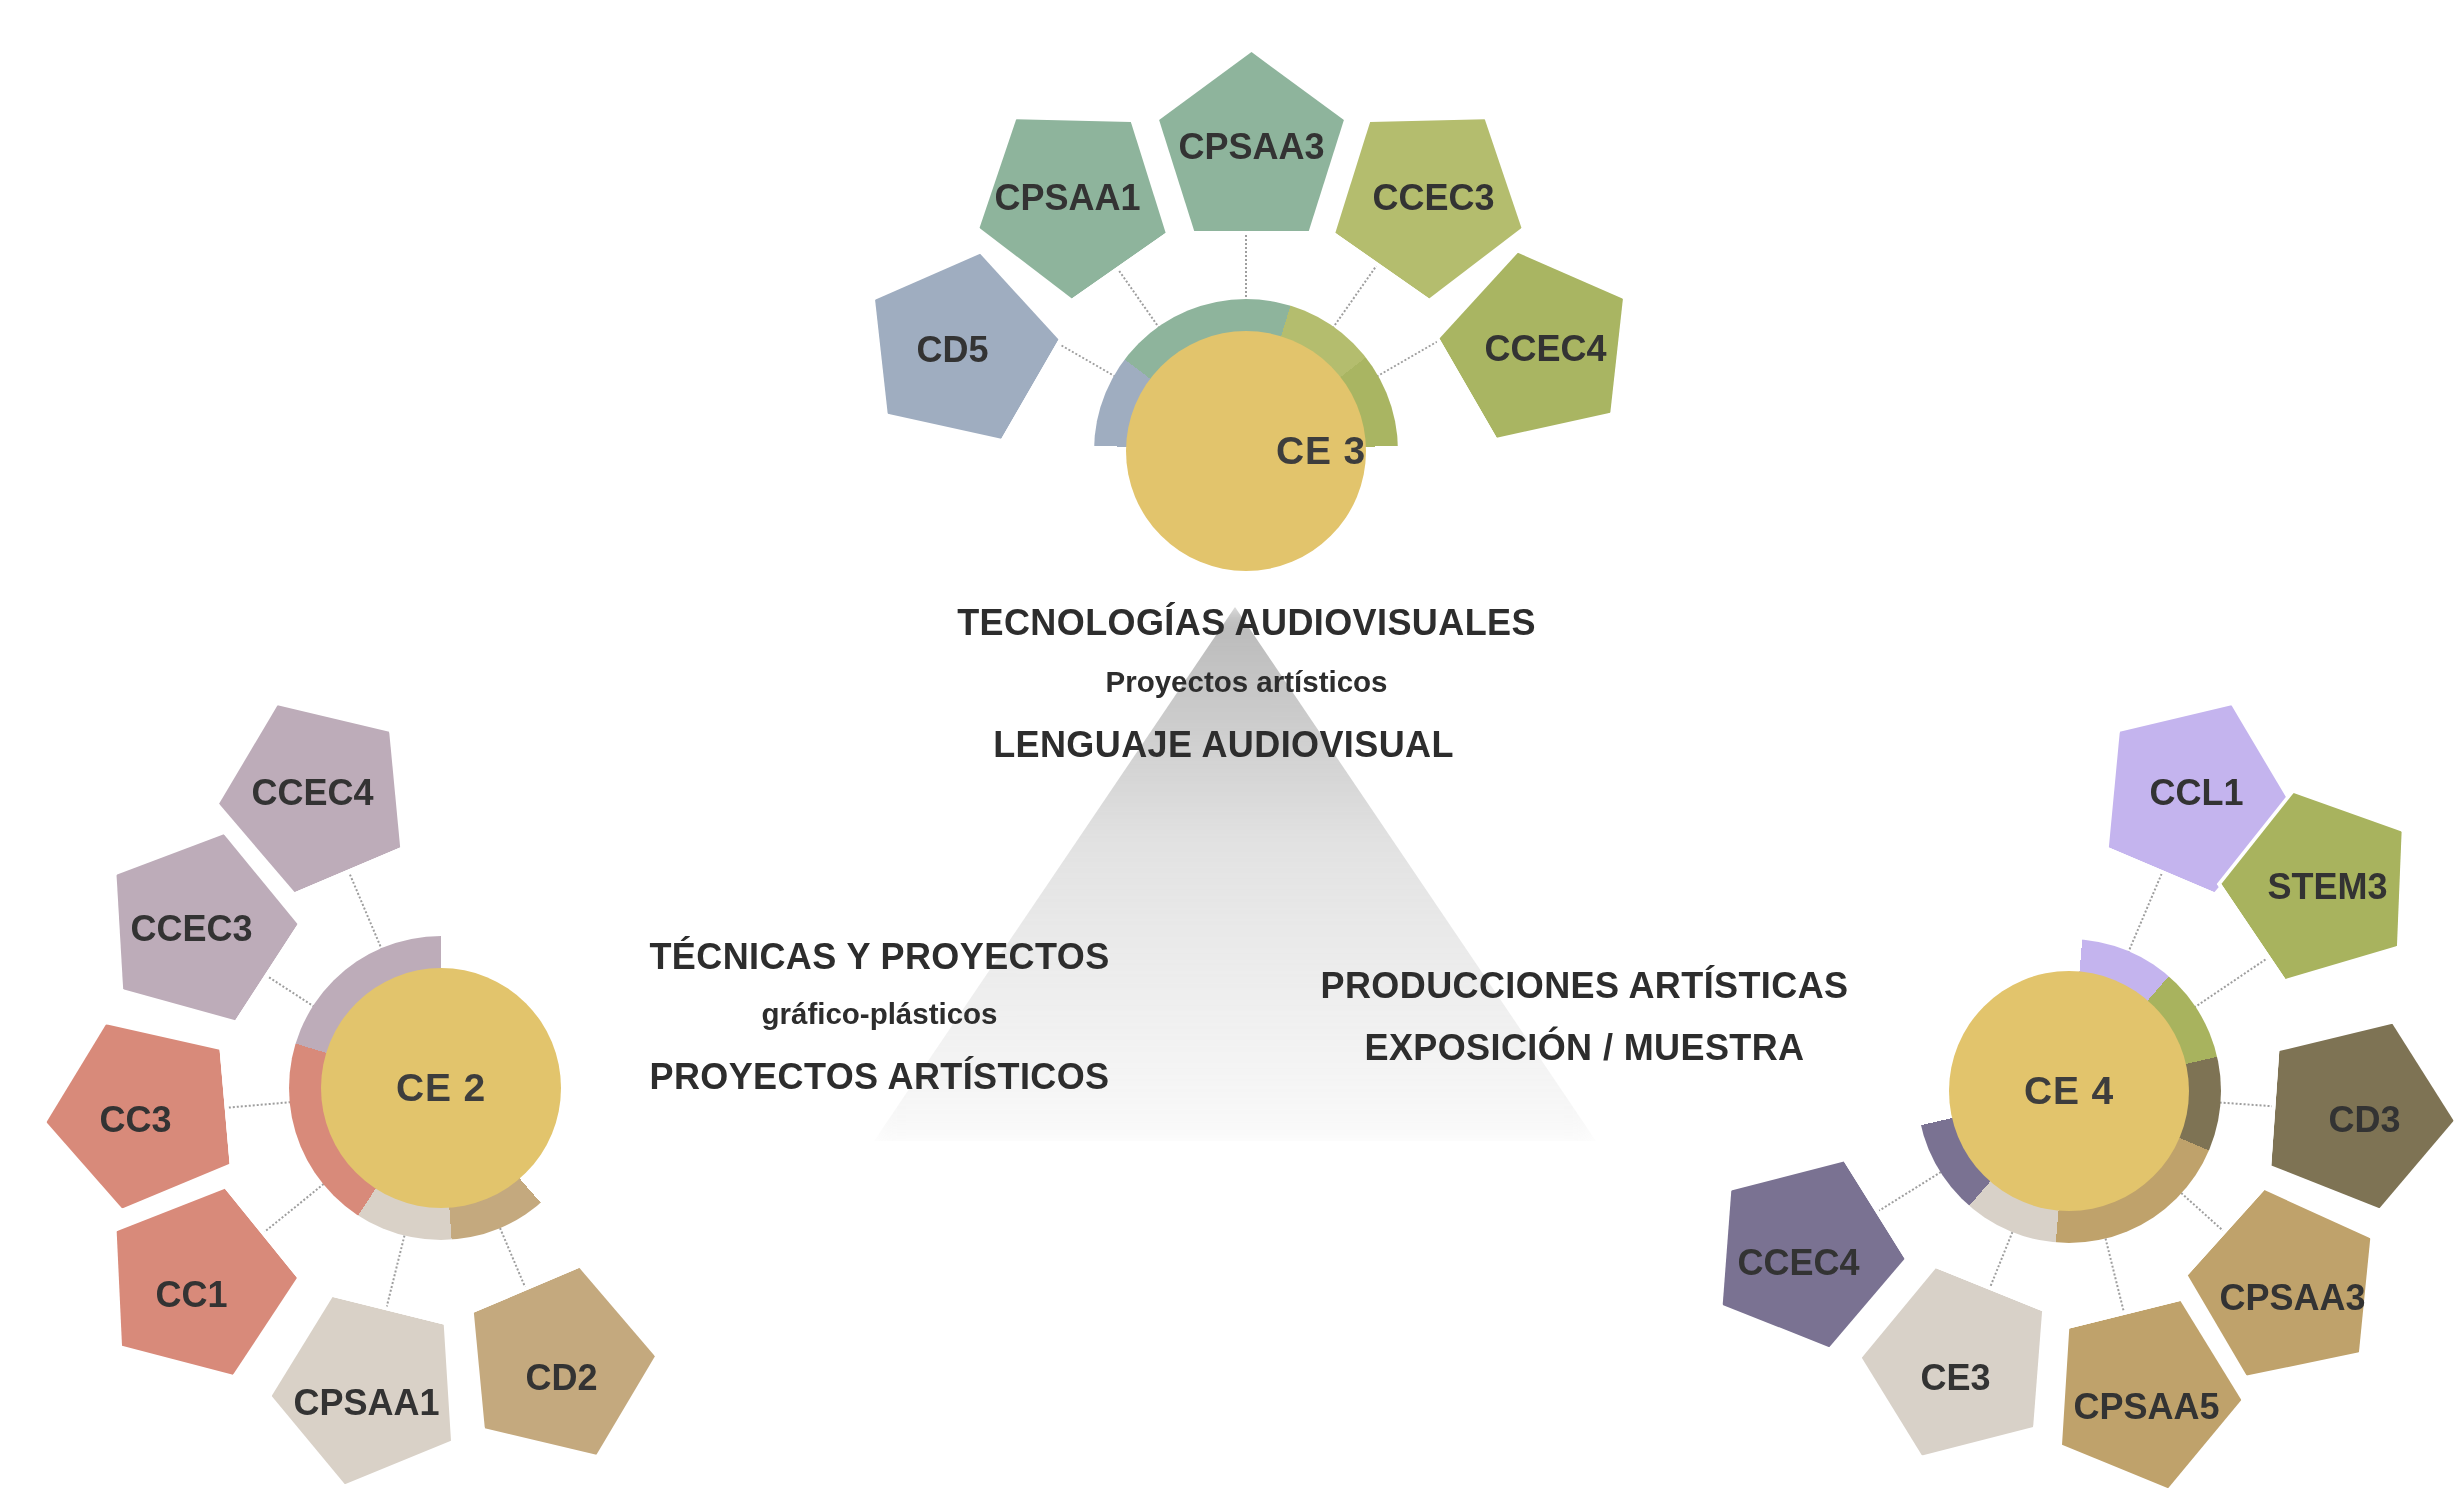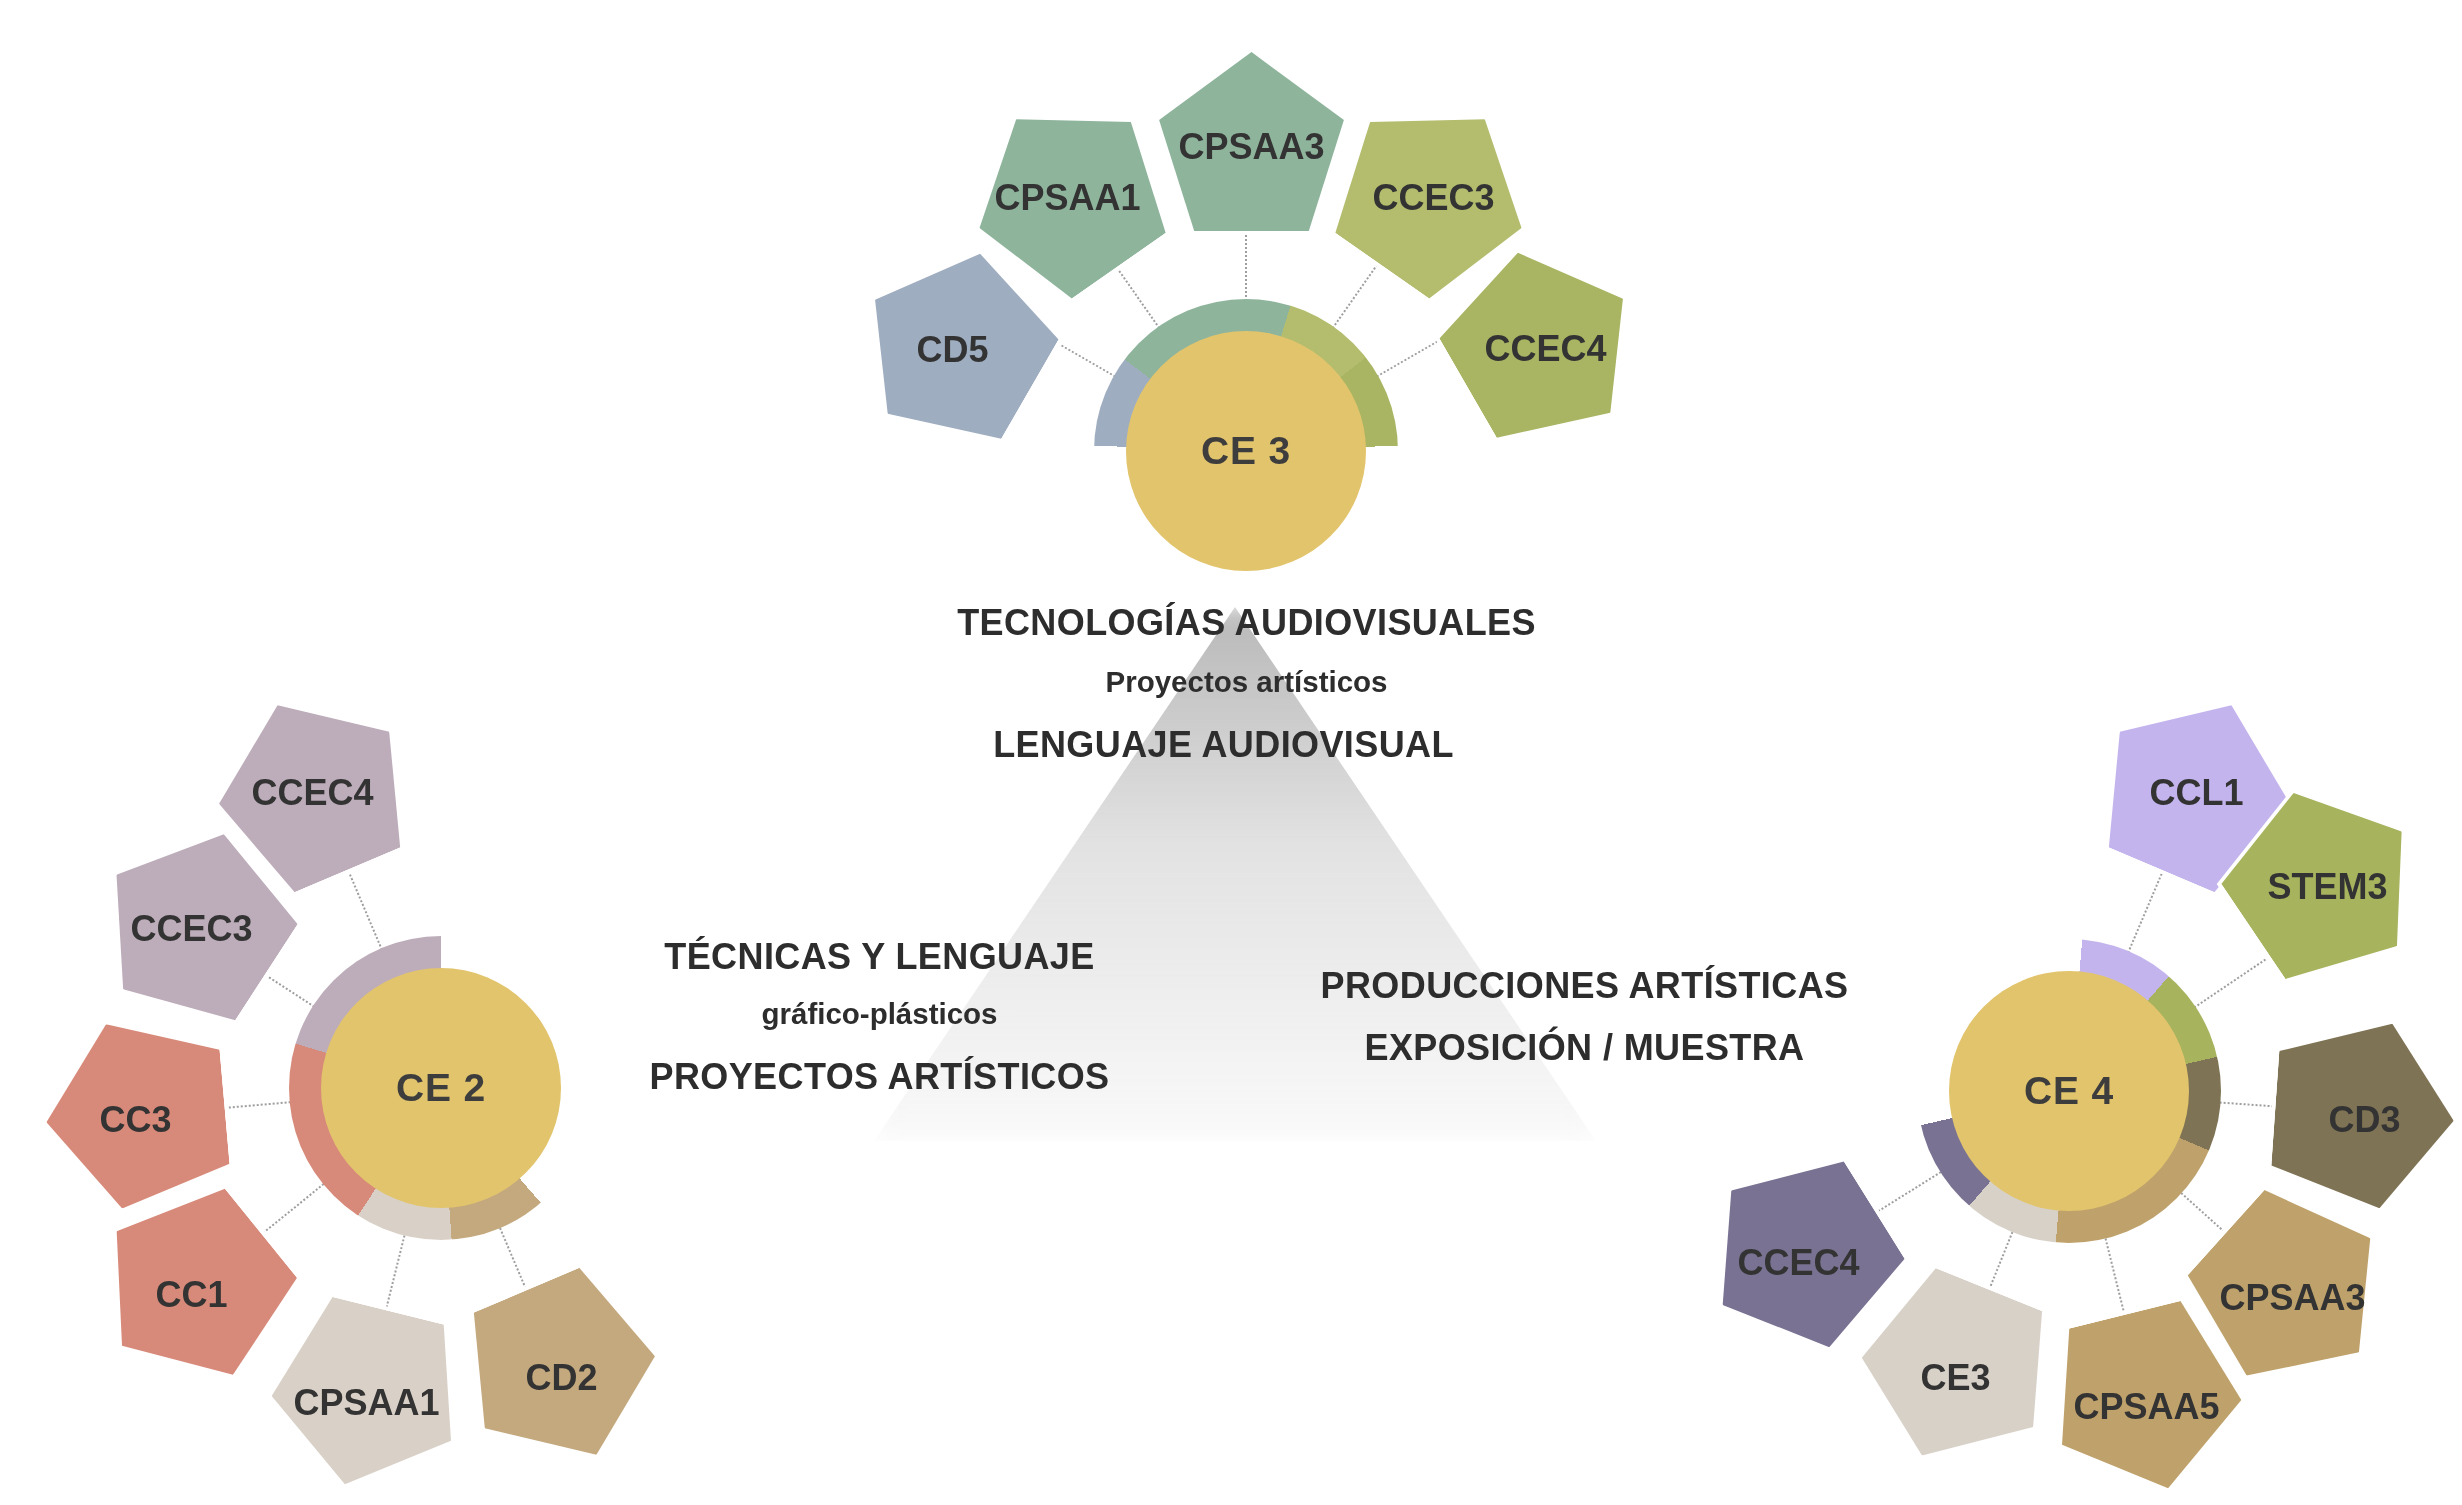--- a/index.html
+++ b/index.html
@@ -105,21 +105,21 @@
 
   <div>
     <div class="connector" style="left:1246px; top:451px; transform:rotate(-150deg);"></div>
     <div class="connector" style="left:1246px; top:451px; transform:rotate(-125deg);"></div>
     <div class="connector" style="left:1246px; top:451px; transform:rotate(-90deg);"></div>
     <div class="connector" style="left:1246px; top:451px; transform:rotate(-55deg);"></div>
     <div class="connector" style="left:1246px; top:451px; transform:rotate(-30deg);"></div>
 
     <div class="ring ring-ce3" style="left: 1094px; top: 299px; --c0: #9fadc0; --c1: #8eb49c; --c2: #8eb49c; --c3: #b4bd6e; --c4: #a9b562;"></div>
 
-    <div class="center-circle" style="left: 1126px; top: 331px; --center-color: #e2c46c;">
+    <div class="center-circle" style="left: 1126px; top: 331px; justify-content: flex-end; --center-color: #e2c46c;">
       <span>CE 3</span>
     </div>
 
     <div class="pentagon" style="left: 856px; top: 251px; --rot: -60deg; --petal-color: #9fadc0;">
       <div class="pent-rot">
           <div class="pent-shape"></div>
           <div class="pent-fill"></div>
         </div>
       <div class="pent-label">CD5</div>
     </div>
@@ -207,21 +207,21 @@
       <div class="pent-label">CPSAA1</div>
     </div>
     <div class="pentagon" style="left: 465px; top: 1279px; --rot: 157deg; --petal-color: #c4a97e;">
       <div class="pent-rot">
           <div class="pent-shape"></div>
           <div class="pent-fill"></div>
         </div>
       <div class="pent-label">CD2</div>
     </div>
 
-    <div class="caption-line cap-big" style="left:469px; top:936px;">TÉCNICAS Y LENGUAJE</div>
+    <div class="caption-line cap-big" style="left:469px; top:936px;">TÉCNICAS Y PROYECTOS</div>
     <div class="caption-line cap-mid" style="left:469px; top:997px;">gráfico-plásticos</div>
     <div class="caption-line cap-big" style="left:469px; top:1056px;">PROYECTOS ARTÍSTICOS</div>
   </div>
 
   <div>
     <div class="connector" style="left:2069px; top:1091px; transform:rotate(-67deg);"></div>
     <div class="connector" style="left:2069px; top:1091px; transform:rotate(-34deg);"></div>
     <div class="connector" style="left:2069px; top:1091px; transform:rotate(4deg);"></div>
     <div class="connector" style="left:2069px; top:1091px; transform:rotate(42deg);"></div>
     <div class="connector" style="left:2069px; top:1091px; transform:rotate(76deg);"></div>

